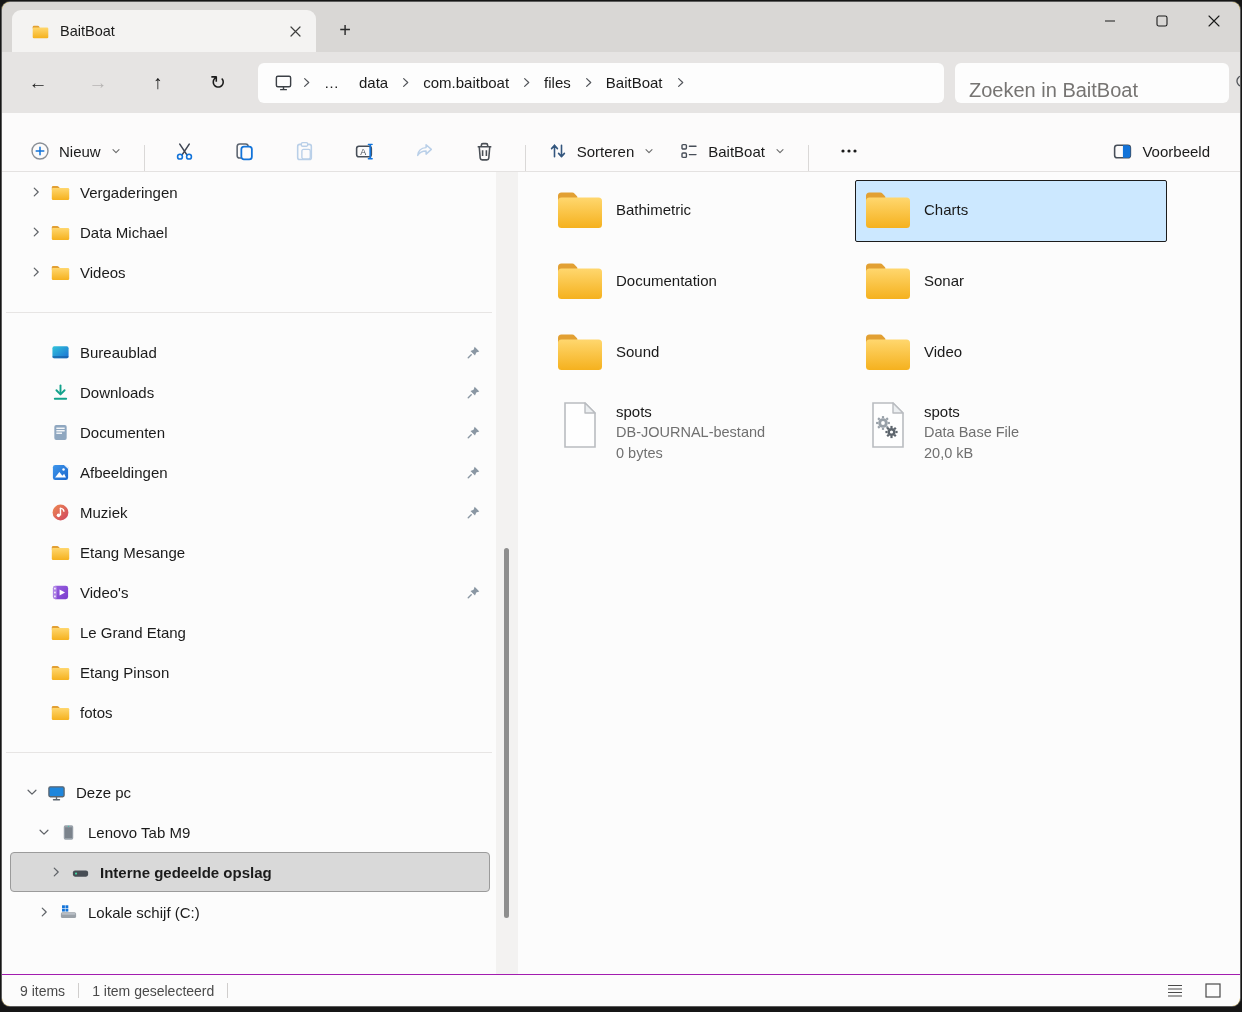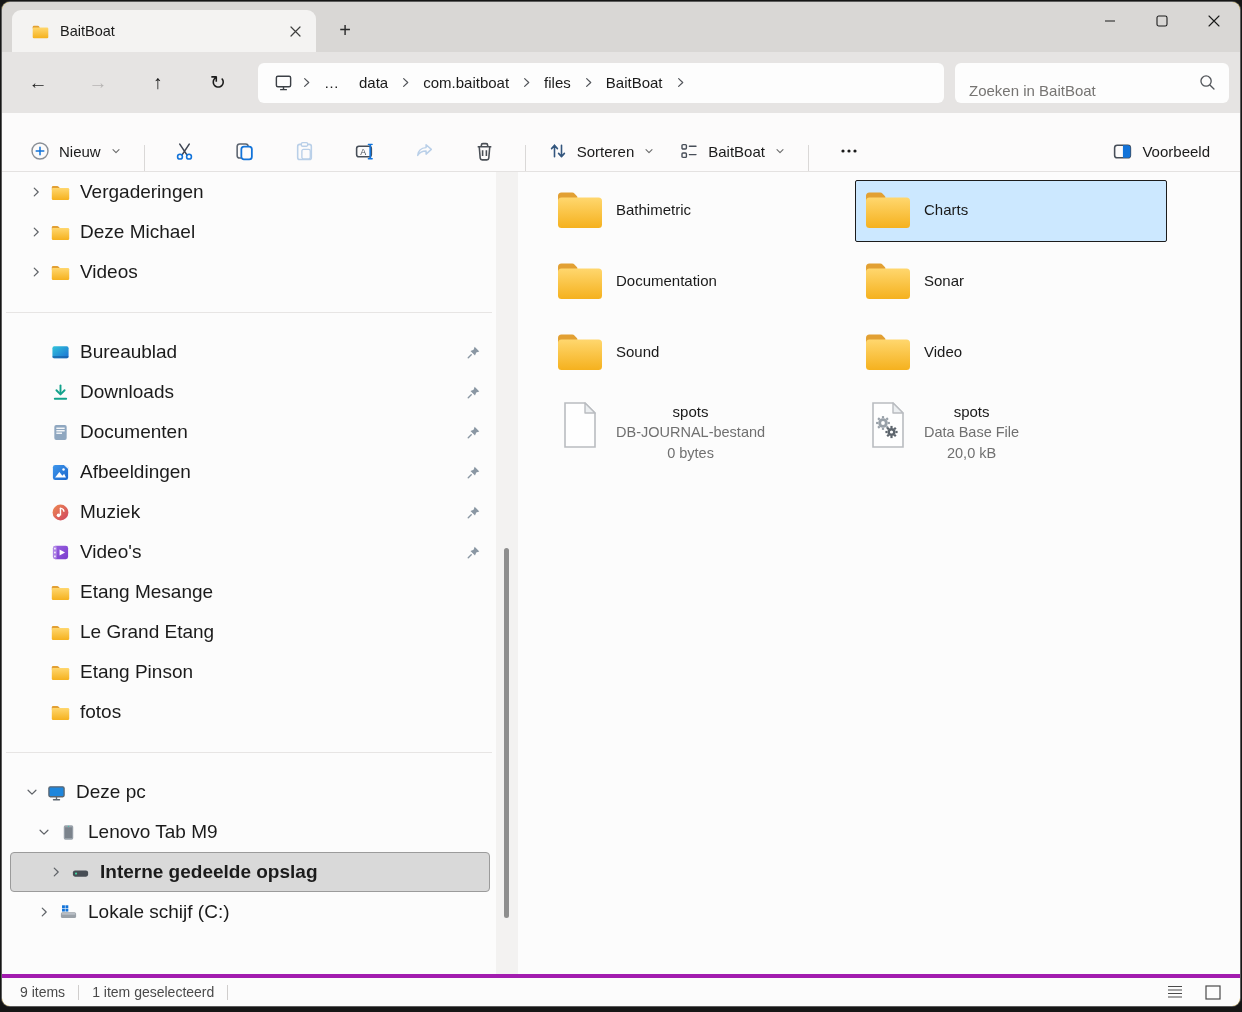--- a/index.html
+++ b/index.html
@@ -27,55 +27,55 @@
   .win-btn{ width:52px; height:38px; display:flex; align-items:center; justify-content:center; }
   
   .addressrow{ height:61px; flex:0 0 auto; background:#e6e4e3; display:flex; align-items:center; padding-left:16px; }
   .nav-btn{ width:40px; height:36px; margin-right:20px; display:flex; align-items:center; justify-content:center; font-size:19px; color:#1b1b1b; border-radius:5px; }
   .nav-btn.disabled{ color:#b6b4b3; }
   .crumbbox{ width:686px; height:40px; background:#fdfdfd; border-radius:6px; display:flex; align-items:center; padding:0 8px; }
   .crumb{ font-size:15px; color:#1b1b1b; padding:0 10px; height:32px; line-height:32px; border-radius:4px; white-space:nowrap; }
   .crumb-chev{ display:flex; align-items:center; margin:0 1px; }
   .crumb-pcicon{ padding:0 6px 0 8px; display:flex; align-items:center; }
   .searchbox{ width:274px; height:40px; margin-left:11px; background:#fdfdfd; border-radius:6px; display:flex; align-items:center; padding:0 12px 0 14px; }
-  .searchbox input{ border:none; outline:none; background:transparent; flex:1; font-size:15px; color:#1b1b1b; font-family:inherit;margin-top:16px; }
+  .searchbox input{ border:none; outline:none; background:transparent; flex:1; font-size:20px; color:#1b1b1b; font-family:inherit;margin-top:16px; }
   .searchbox input::placeholder{ color:#767472; }
   
   .toolbar{ height:59px; flex:0 0 auto; background:#fcfbfb; border-bottom:1px solid #e4e2e1; display:flex; align-items:flex-end; padding:0 18px 0 16px; }
   .tbtn{ display:flex; align-items:center; gap:9px; height:40px; padding:0 12px; border-radius:5px; font-size:15px; color:#1b1b1b; }
   .ibtn{ width:44px; height:40px; margin:0 8px; display:flex; align-items:center; justify-content:center; border-radius:5px; }
   .tdiv{ width:1px; height:26px; background:#dad8d7; margin:0 10px; }
   .spacer{ flex:1; }
   
   .content{ flex:1; min-height:0; display:flex; background:#fcfcfc; }
   .sidebar{ width:494px; flex:0 0 auto; overflow:hidden; }
   .gutter{ width:22px; flex:0 0 auto; background:#f3f2f1; position:relative; }
   .vthumb{ position:absolute; left:8px; width:5px; border-radius:3px; background:#8e8e8e; top:376px; height:370px; }
   .files{ flex:1; padding:8px 0 0 29px; }
   .grid{ display:grid; grid-template-columns:308px 312px; grid-auto-rows:62px; row-gap:9px; }
   
   .srow{ height:40px; display:flex; align-items:center; margin:0 6px 0 8px; border-radius:4px; border:1px solid transparent; }
   .srow.sel{ background:#d9d9d9; border-color:#9b9b9b;font-weight:bold; }
   .schev{ width:26px; flex:0 0 auto; display:flex; justify-content:center; }
   .sicon{ width:22px; flex:0 0 auto; display:flex; justify-content:center; margin-right:9px; }
-  .slabel{ font-size:19px; color:#1b1b1b; white-space:nowrap; }
+  .slabel{ font-size:15px; color:#1b1b1b; white-space:nowrap; }
   .spin{ margin-left:auto; margin-right:8px; display:flex; }
   .ssep{ height:40px; display:flex; align-items:center; }
   .ssep div{ height:1px; background:#e7e5e4; flex:1; margin:0 4px; }
   
-  .tile{ display:flex; align-items:flex-start; padding:7px 6px; border:1.5px solid transparent; border-radius:2px;text-align:center; }
+  .tile{ display:flex; align-items:flex-start; padding:7px 6px; border:1.5px solid transparent; border-radius:2px; }
   .tile.sel{ background:#cce8ff; border-color:#1c1c1c; }
   .ticon{ width:52px; flex:0 0 auto; display:flex; justify-content:center; }
   .tmeta{ margin-left:10px; min-width:0; }
   .tname{ font-size:15px; color:#1a1a1a; }
   .tile.folder .tname{ line-height:44px; }
   .tile.file .tname{ line-height:21px; }
   .tsub{ font-size:14.5px; color:#707070; line-height:21px; }
   
-  .statusbar{ height:32px; flex:0 0 auto; background:#fcfcfc; border-top:4px solid #a21caf; display:flex; align-items:center; padding:0 14px 0 18px; font-size:14px; color:#4a4a4a; }
+  .statusbar{ height:32px; flex:0 0 auto; background:#fcfcfc; border-top:1px solid #a21caf; display:flex; align-items:center; padding:0 14px 0 18px; font-size:14px; color:#4a4a4a; }
   .sbdiv{ width:1px; height:15px; background:#d0cecd; margin:0 13px; }
   .sbicon{ width:26px; height:24px; display:flex; align-items:center; justify-content:center; margin-left:12px; border-radius:3px; }
   svg{ display:block; }
 </style>
 </head>
 <body>
 
 <svg width="0" height="0" style="position:absolute">
   <defs>
     <linearGradient id="g-folder" x1="0" y1="0" x2="0" y2="1">
@@ -317,21 +317,21 @@
               <path d="M6 3.5 L10.5 8 L6 12.5" stroke="#5f6368" stroke-width="1.4" stroke-linecap="round" stroke-linejoin="round"></path>
             </svg>
           </span>
           <span class="sicon">
             <svg width="19" height="17" viewBox="0 0 48 42">
               <path d="M2 12 V8 a3.5 3.5 0 0 1 3.5-3.5 H16 a3.5 3.5 0 0 1 2.7 1.2 L22 9.5 H2 Z" fill="#e2a033"></path>
               <rect x="2" y="7" width="19" height="8" rx="3" fill="#e2a033"></rect>
               <rect x="2" y="9.5" width="44" height="30.5" rx="3.5" fill="url(#g-folder)"></rect>
             </svg>
           </span>
-          <span class="slabel">Deze Michael</span>
+          <span class="slabel">Data Michael</span>
         </div>
         <div class="srow" style="padding-left:12px">
           <span class="schev">
             <svg width="14" height="14" viewBox="0 0 16 16" fill="none">
               <path d="M6 3.5 L10.5 8 L6 12.5" stroke="#5f6368" stroke-width="1.4" stroke-linecap="round" stroke-linejoin="round"></path>
             </svg>
           </span>
           <span class="sicon">
             <svg width="19" height="17" viewBox="0 0 48 42">
               <path d="M2 12 V8 a3.5 3.5 0 0 1 3.5-3.5 H16 a3.5 3.5 0 0 1 2.7 1.2 L22 9.5 H2 Z" fill="#e2a033"></path>
@@ -418,49 +418,49 @@
               <path d="M9.9 5.4 Q13.2 6 13.6 8.6" stroke="#fff" stroke-width="1.5" fill="none" stroke-linecap="round"></path>
             </svg>
           </span>
           <span class="slabel">Muziek</span>
           <span class="spin">
             <svg width="15" height="15" viewBox="0 0 16 16">
               <path d="M9.2 1.8 L14.2 6.8 L10.9 7.9 L9.6 11.2 L4.8 6.4 L8.1 5.1 Z" fill="#8a97a3"></path>
               <path d="M5.6 10.4 L2.4 13.6" stroke="#8a97a3" stroke-width="1.5" stroke-linecap="round"></path>
             </svg>
           </span>
+        </div>
+        <div class="srow" style="padding-left:38px">
+          <span class="sicon">
+            <svg width="19" height="17" viewBox="0 0 48 42">
+              <path d="M2 12 V8 a3.5 3.5 0 0 1 3.5-3.5 H16 a3.5 3.5 0 0 1 2.7 1.2 L22 9.5 H2 Z" fill="#e2a033"></path>
+              <rect x="2" y="7" width="19" height="8" rx="3" fill="#e2a033"></rect>
+              <rect x="2" y="9.5" width="44" height="30.5" rx="3.5" fill="url(#g-folder)"></rect>
+            </svg>
+          </span>
+          <span class="slabel">Etang Mesange</span>
         </div>
         <div class="srow" style="padding-left:38px">
           <span class="sicon">
             <svg width="19" height="19" viewBox="0 0 20 20">
               <rect x="2" y="3" width="16" height="14" rx="2.5" fill="url(#g-video)"></rect>
               <rect x="2" y="3" width="4.2" height="14" rx="2" fill="#fff" opacity=".25"></rect>
               <rect x="3.2" y="5" width="1.8" height="1.8" fill="#fff" opacity=".85"></rect>
               <rect x="3.2" y="9.1" width="1.8" height="1.8" fill="#fff" opacity=".85"></rect>
               <rect x="3.2" y="13.2" width="1.8" height="1.8" fill="#fff" opacity=".85"></rect>
               <path d="M9 6.8 L14.8 10 L9 13.2 Z" fill="#fff"></path>
             </svg>
           </span>
           <span class="slabel">Video's</span>
           <span class="spin">
             <svg width="15" height="15" viewBox="0 0 16 16">
               <path d="M9.2 1.8 L14.2 6.8 L10.9 7.9 L9.6 11.2 L4.8 6.4 L8.1 5.1 Z" fill="#8a97a3"></path>
               <path d="M5.6 10.4 L2.4 13.6" stroke="#8a97a3" stroke-width="1.5" stroke-linecap="round"></path>
             </svg>
           </span>
-        </div>
-        <div class="srow" style="padding-left:38px">
-          <span class="sicon">
-            <svg width="19" height="17" viewBox="0 0 48 42">
-              <path d="M2 12 V8 a3.5 3.5 0 0 1 3.5-3.5 H16 a3.5 3.5 0 0 1 2.7 1.2 L22 9.5 H2 Z" fill="#e2a033"></path>
-              <rect x="2" y="7" width="19" height="8" rx="3" fill="#e2a033"></rect>
-              <rect x="2" y="9.5" width="44" height="30.5" rx="3.5" fill="url(#g-folder)"></rect>
-            </svg>
-          </span>
-          <span class="slabel">Etang Mesange</span>
         </div>
         <div class="srow" style="padding-left:38px">
           <span class="sicon">
             <svg width="19" height="17" viewBox="0 0 48 42">
               <path d="M2 12 V8 a3.5 3.5 0 0 1 3.5-3.5 H16 a3.5 3.5 0 0 1 2.7 1.2 L22 9.5 H2 Z" fill="#e2a033"></path>
               <rect x="2" y="7" width="19" height="8" rx="3" fill="#e2a033"></rect>
               <rect x="2" y="9.5" width="44" height="30.5" rx="3.5" fill="url(#g-folder)"></rect>
             </svg>
           </span>
           <span class="slabel">Le Grand Etang</span>

